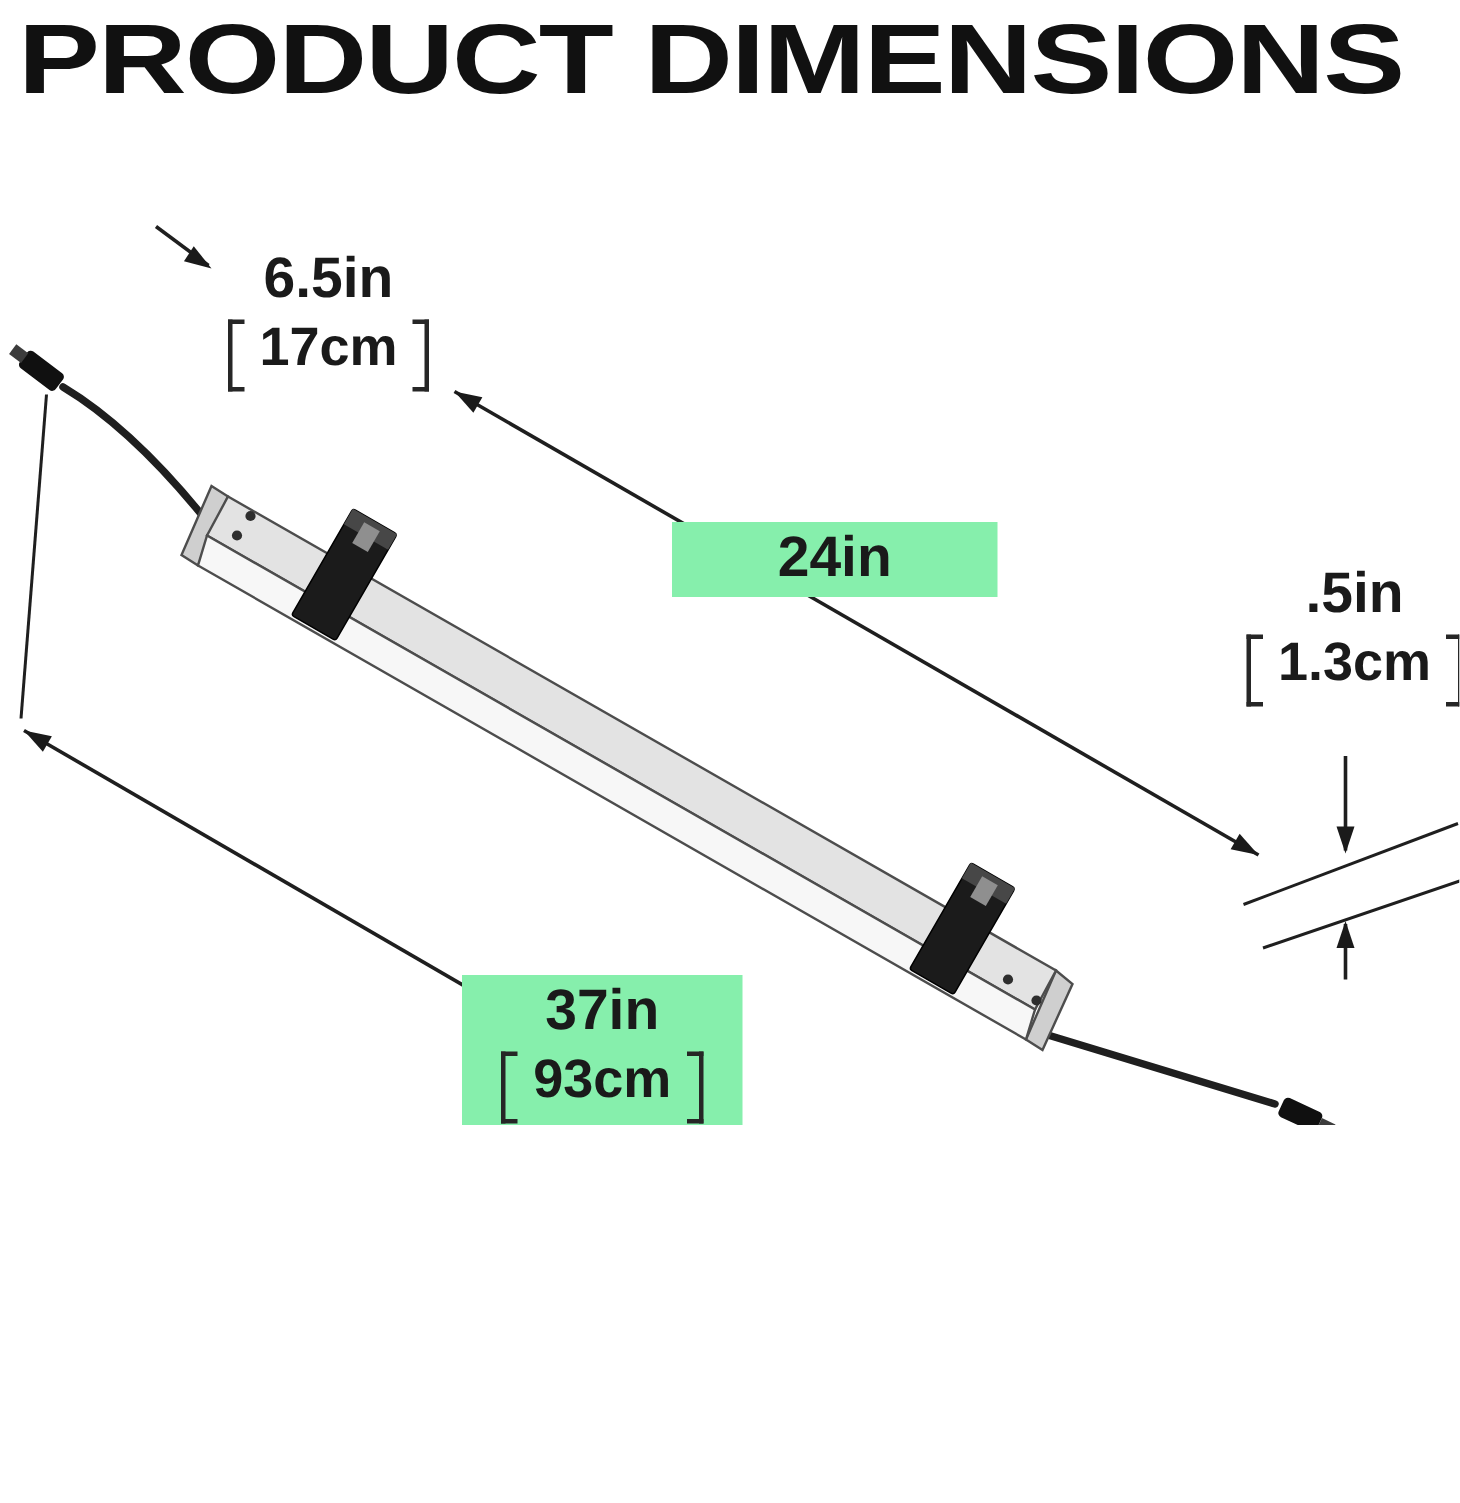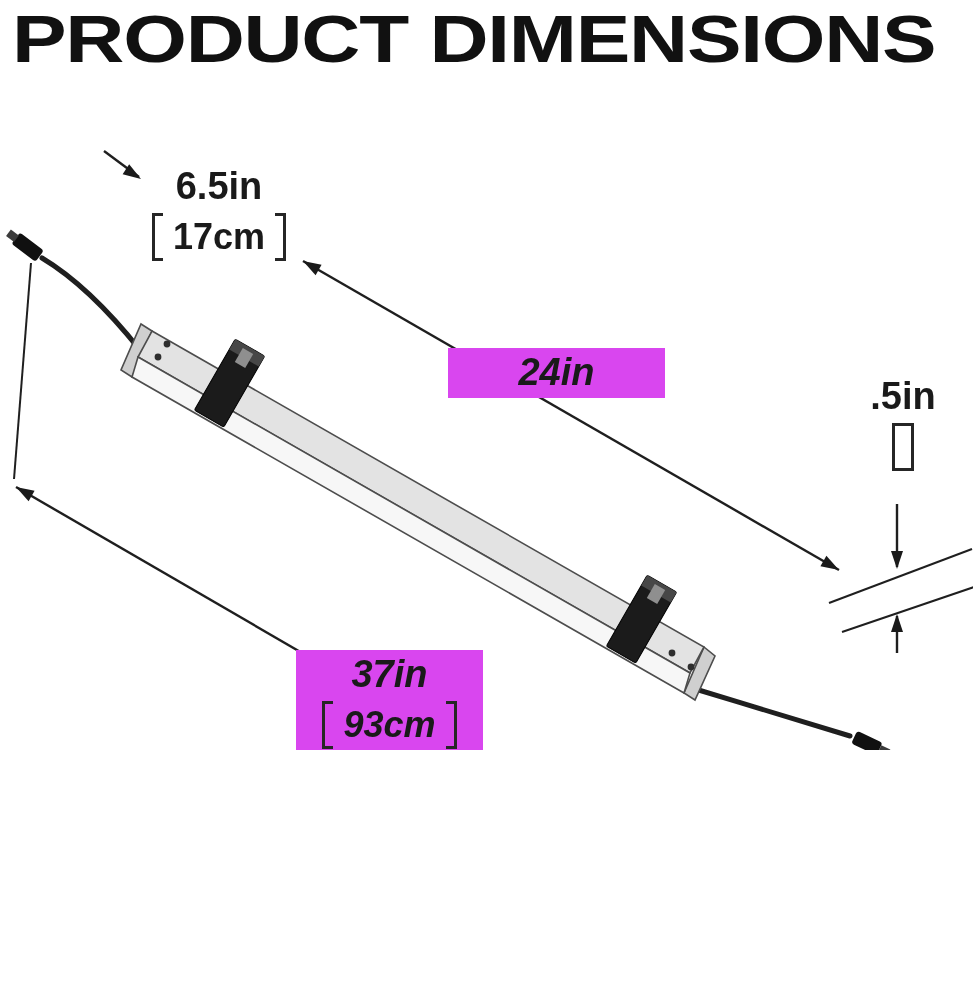--- a/index.html
+++ b/index.html
@@ -4,23 +4,23 @@
 <style>
   html,body{margin:0;padding:0;background:#fff;}
   .stage{position:relative;width:973px;height:750px;background:#fff;overflow:hidden;
          font-family:"Liberation Sans",sans-serif;color:#1a1a1a;}
   .title{position:absolute;left:12px;top:6px;font-size:66px;font-weight:bold;color:#111;
          white-space:nowrap;line-height:1;letter-spacing:-1px;
          transform:scaleX(1.24);transform-origin:left top;}
   svg.diagram{position:absolute;left:0;top:0;width:973px;height:1002px;}
 
   .dim{position:absolute;text-align:center;font-weight:bold;color:#1a1a1a;padding:4px 6px;}
-  .dim.mask{background:#d946ef;font-style:italic;}
+  .dim.mask{background:#86efac;}
   .din{font-size:38px;line-height:1.1;}
-  .dcm{display:flex;align-items:center;justify-content:center;margin-top:5px;}
+  .dcm{display:flex;align-items:flex-start;justify-content:center;margin-top:5px;}
   .dcm-t{font-size:36px;padding:0 10px;line-height:1;}
   .brk{width:11px;height:48px;border:3px solid #262626;box-sizing:border-box;flex:0 0 auto;}
   .brk.l{border-right:none;}
   .brk.r{border-left:none;}
 
   .ext{stroke:#1f1f1f;stroke-width:2;fill:none;}
   .shaft{stroke:#1f1f1f;stroke-width:2.4;fill:none;}
   .ah{fill:#1a1a1a;stroke:none;}
   .barline{stroke:#4d4d4d;stroke-width:1.6;}
   .cable{stroke:#1f1f1f;stroke-width:5;fill:none;stroke-linecap:round;}
@@ -104,25 +104,26 @@
   </div>
 
   <div class="dim mask" style="left:448px;top:348px;width:205px;">
     <div class="din">24in</div>
   </div>
 
   <div class="dim" style="left:818px;top:372px;width:158px;">
     <div class="din">.5in</div>
     <div class="dcm">
       <span class="brk l"></span>
+      <span class="dcm-t">1.3cm</span>
       <span class="brk r"></span>
     </div>
   </div>
 
-  <div class="dim mask" style="left:296px;top:650px;width:175px;">
+  <div class="dim mask" style="left:308px;top:650px;width:175px;">
     <div class="din">37in</div>
     <div class="dcm">
       <span class="brk l"></span>
       <span class="dcm-t">93cm</span>
       <span class="brk r"></span>
     </div>
   </div>
 
 </div>
 

